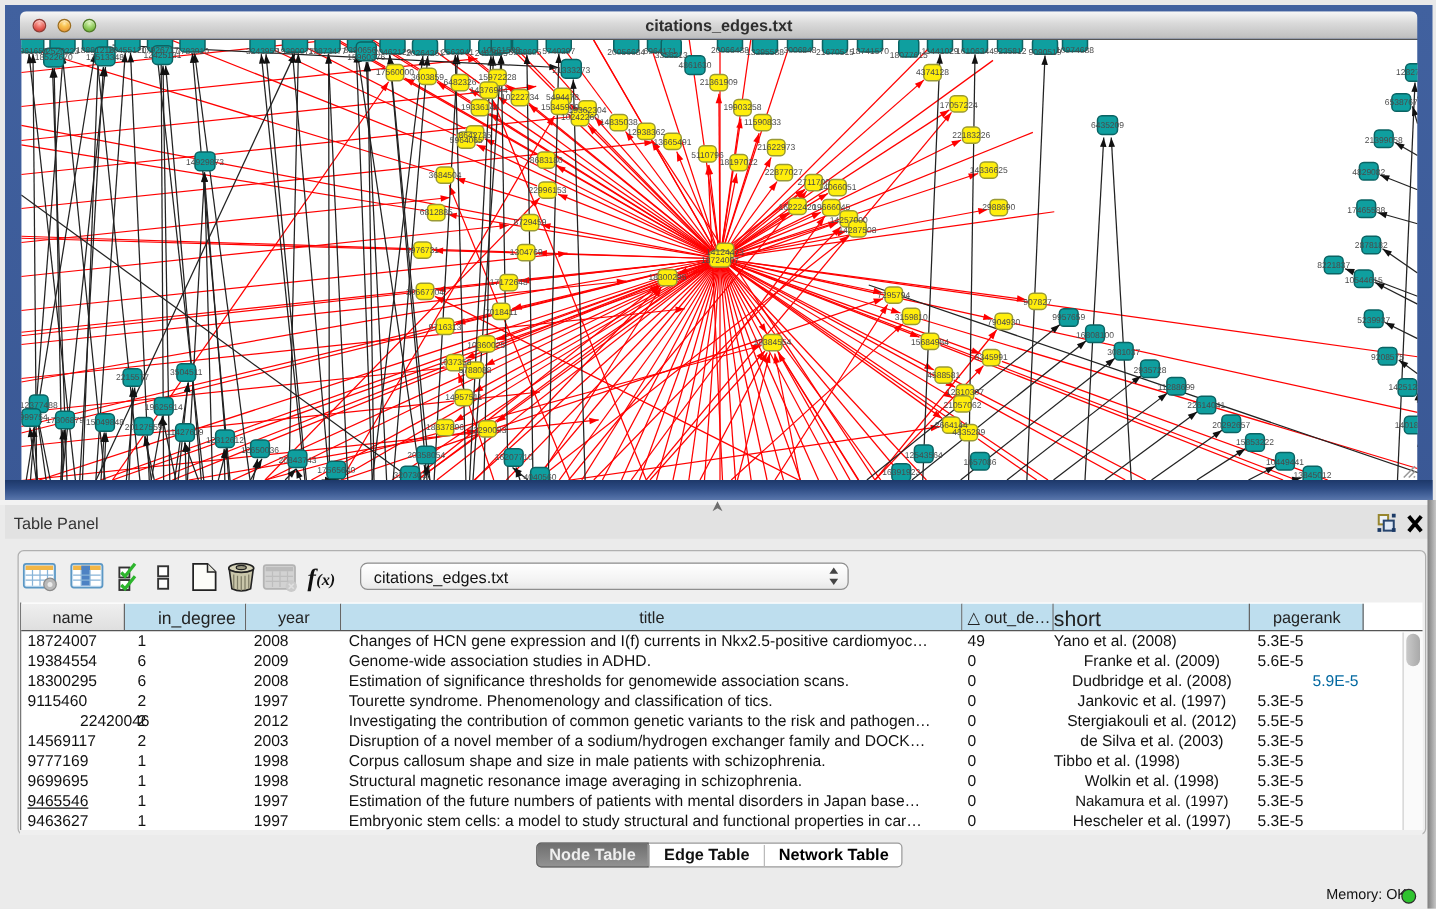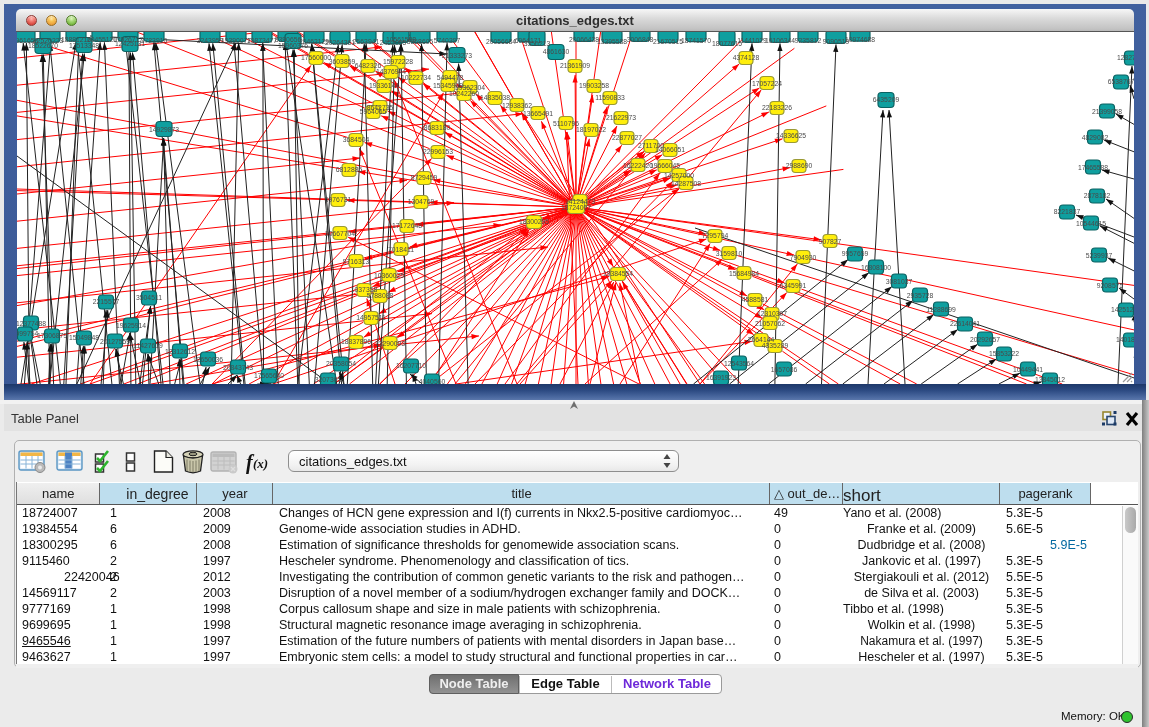--- a/index.html
+++ b/index.html
@@ -956,21 +956,21 @@
 <div class="abs" style="left:22px;top:538px;font-size:12.5px;color:#111;white-space:nowrap;">18300295</div>
 <div class="abs" style="left:110px;top:538px;font-size:12.5px;color:#111;white-space:nowrap;">6</div>
 <div class="abs" style="left:203px;top:538px;font-size:12.5px;color:#111;white-space:nowrap;">2008</div>
 <div class="abs" style="left:279px;top:538px;font-size:12.5px;color:#111;white-space:nowrap;">Estimation of significance thresholds for genomewide association scans.</div>
 <div class="abs" style="left:774px;top:538px;font-size:12.5px;color:#111;white-space:nowrap;">0</div>
 <div class="abs" style="left:843px;top:538px;width:157px;text-align:center;font-size:12.5px;color:#111;white-space:nowrap;">Dudbridge et al. (2008)</div>
 <div class="abs" style="left:1006px;top:538px;font-size:12.5px;color:#0369a1;white-space:nowrap;margin-left:44px;">5.9E‑5</div>
 <div class="abs" style="left:22px;top:554px;font-size:12.5px;color:#111;white-space:nowrap;">9115460</div>
 <div class="abs" style="left:110px;top:554px;font-size:12.5px;color:#111;white-space:nowrap;">2</div>
 <div class="abs" style="left:203px;top:554px;font-size:12.5px;color:#111;white-space:nowrap;">1997</div>
-<div class="abs" style="left:279px;top:554px;font-size:12.5px;color:#111;white-space:nowrap;">Hescheler syndrome. Phenomenology and classification of tics.</div>
+<div class="abs" style="left:279px;top:554px;font-size:12.5px;color:#111;white-space:nowrap;">Tourette syndrome. Phenomenology and classification of tics.</div>
 <div class="abs" style="left:774px;top:554px;font-size:12.5px;color:#111;white-space:nowrap;">0</div>
 <div class="abs" style="left:843px;top:554px;width:157px;text-align:center;font-size:12.5px;color:#111;white-space:nowrap;">Jankovic et al. (1997)</div>
 <div class="abs" style="left:1006px;top:554px;font-size:12.5px;color:#111;white-space:nowrap;">5.3E‑5</div>
 <div class="abs" style="left:22px;top:570px;font-size:12.5px;color:#111;white-space:nowrap;margin-left:42px;">22420046</div>
 <div class="abs" style="left:110px;top:570px;font-size:12.5px;color:#111;white-space:nowrap;">2</div>
 <div class="abs" style="left:203px;top:570px;font-size:12.5px;color:#111;white-space:nowrap;">2012</div>
 <div class="abs" style="left:279px;top:570px;font-size:12.5px;color:#111;white-space:nowrap;">Investigating the contribution of common genetic variants to the risk and pathogen…</div>
 <div class="abs" style="left:774px;top:570px;font-size:12.5px;color:#111;white-space:nowrap;">0</div>
 <div class="abs" style="left:843px;top:570px;width:157px;text-align:center;font-size:12.5px;color:#111;white-space:nowrap;">Stergiakouli et al. (2012)</div>
 <div class="abs" style="left:1006px;top:570px;font-size:12.5px;color:#111;white-space:nowrap;">5.5E‑5</div>
@@ -1010,16 +1010,16 @@
 <div class="abs" style="left:843px;top:650px;width:157px;text-align:center;font-size:12.5px;color:#111;white-space:nowrap;">Hescheler et al. (1997)</div>
 <div class="abs" style="left:1006px;top:650px;font-size:12.5px;color:#111;white-space:nowrap;">5.3E‑5</div>
 <div class="abs" style="left:16px;top:664px;width:1122px;height:4px;background:#efefef;"></div>
 <div class="abs" style="left:1122px;top:506px;width:16px;height:158px;background:#fafafa;border-left:1px solid #d0d0d0;"></div>
 <div class="abs" style="left:1124.5px;top:507px;width:11px;height:26px;background:linear-gradient(90deg,#c9c9c9,#a9a9a9);border-radius:6px;"></div>
 
 <div class="abs" style="left:429px;top:674px;width:293px;height:20px;background:#fff;border:1px solid #9a9a9a;border-radius:4px;"></div>
 <div class="abs" style="left:429px;top:674px;width:90px;height:20px;background:linear-gradient(#6f6f6f,#929292);border:1px solid #5f5f5f;border-radius:4px 0 0 4px;"></div>
 <div class="abs" style="left:429px;top:676px;width:90px;text-align:center;font-size:13px;font-weight:bold;color:#efefef;">Node Table</div>
 <div class="abs" style="left:519px;top:676px;width:92px;text-align:center;font-size:13px;font-weight:bold;color:#111;border-left:1px solid #bbb;height:17px;">Edge Table</div>
-<div class="abs" style="left:611px;top:676px;width:111px;text-align:center;font-size:13px;font-weight:bold;color:#6d28d9;border-left:1px solid #bbb;height:17px;">Network Table</div>
+<div class="abs" style="left:611px;top:676px;width:111px;text-align:center;font-size:13px;font-weight:bold;color:#000000;border-left:1px solid #bbb;height:17px;">Network Table</div>
 
 <div class="abs" style="left:1061px;top:710px;font-size:11.5px;color:#111;">Memory: OK</div>
 <div class="abs" style="left:1121px;top:711px;width:12px;height:12px;border-radius:50%;background:#2fc32f;border:1px solid #2a2a2a;"></div>
 
 </body></html>

